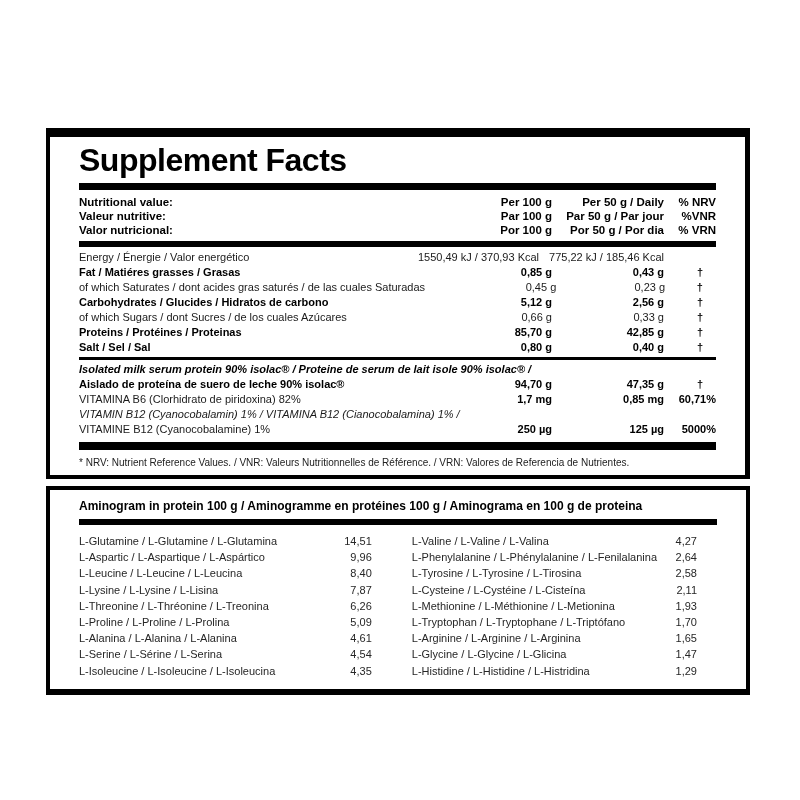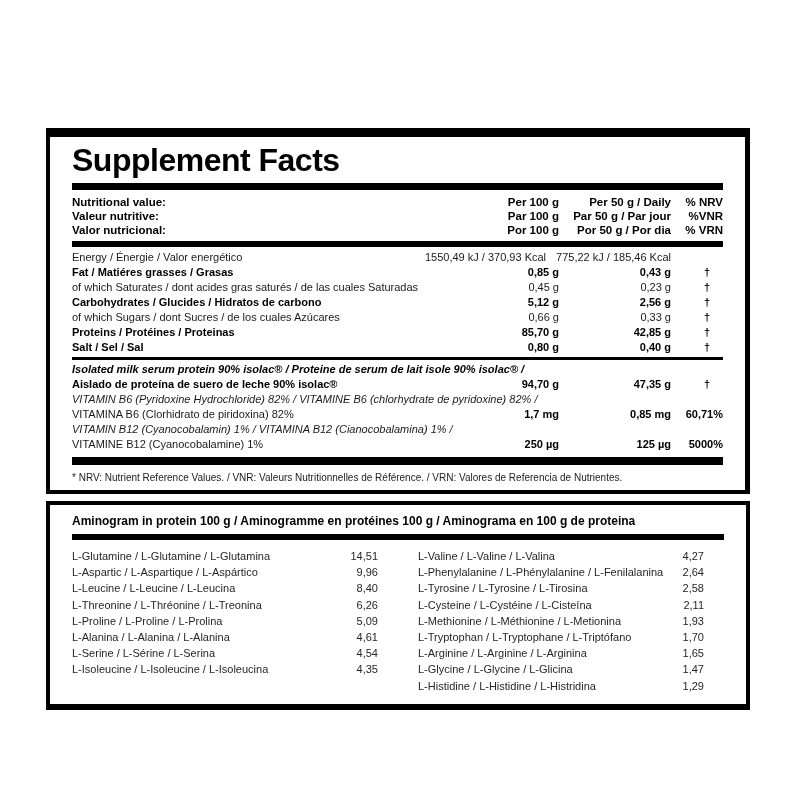--- a/index.html
+++ b/index.html
@@ -5,21 +5,21 @@
   html,body{margin:0;padding:0;}
   body{
     width:800px;height:800px;background:#ffffff;
     font-family:"Liberation Sans","DejaVu Sans",sans-serif;
     color:#1a1a1a;position:relative;overflow:hidden;
   }
   .page{position:absolute;left:46px;top:128px;width:704px;}
   .box{border:4px solid #000;background:#fff;box-sizing:border-box;}
   .box1{border-top-width:9px;border-right-width:5px;}
   .box2{margin-top:7px;border-bottom-width:6px;}
-  .inner{padding:0 22px;}
+  .inner{padding:0 29px;}
   .sf-title{font-size:32px;font-weight:bold;color:#000;letter-spacing:-0.5px;padding:5px 0 4px;}
   .bar{background:#000;}
   .bar7{height:7px;}
   .bar6{height:6px;}
   .bar3{height:3px;}
   .bar8{height:8px;margin-top:3px;}
   .hdr{padding:5px 0 4px;}
   .hrow{display:flex;font-weight:bold;font-size:11.5px;line-height:14px;color:#000;}
   .hlabel{flex:1;}
   .c1{width:135px;text-align:right;white-space:nowrap;}
@@ -126,21 +126,20 @@
       <div class="bar bar3"></div>
 
       <div class="supps">
         <div class="sline b">Isolated milk serum protein 90% isolac® / Proteine de serum de lait isole 90% isolac® /</div>
         <div class="srow">
           <div class="nname b">Aislado de proteína de suero de leche 90% isolac®</div>
           <div class="c1 b">94,70 g</div>
           <div class="c2 b">47,35 g</div>
           <div class="c3 b dag">†</div>
         </div>
-        <div class="sline">VITAMIN B6 (Pyridoxine Hydrochloride) 82% / VITAMINE B6 (chlorhydrate de pyridoxine) 82% /</div>
         <div class="srow">
           <div class="nname">VITAMINA B6 (Clorhidrato de piridoxina) 82%</div>
           <div class="c1 b">1,7 mg</div>
           <div class="c2 b">0,85 mg</div>
           <div class="c3 b">60,71%</div>
         </div>
         <div class="sline">VITAMIN B12 (Cyanocobalamin) 1% / VITAMINA B12 (Cianocobalamina) 1% /</div>
         <div class="srow">
           <div class="nname">VITAMINE B12 (Cyanocobalamine) 1%</div>
           <div class="c1 b">250 µg</div>
@@ -169,20 +168,24 @@
             </div>
           <div class="arow">
               <div class="aname">L-Aspartic / L-Aspartique / L-Aspártico</div>
               <div class="aval">9,96</div>
             </div>
           <div class="arow">
               <div class="aname">L-Leucine / L-Leucine / L-Leucina</div>
               <div class="aval">8,40</div>
             </div>
           <div class="arow">
+              <div class="aname">L-Lysine / L-Lysine / L-Lisina</div>
+              <div class="aval">7,87</div>
+            </div>
+          <div class="arow">
               <div class="aname">L-Threonine / L-Thréonine / L-Treonina</div>
               <div class="aval">6,26</div>
             </div>
           <div class="arow">
               <div class="aname">L-Proline / L-Proline / L-Prolina</div>
               <div class="aval">5,09</div>
             </div>
           <div class="arow">
               <div class="aname">L-Alanina / L-Alanina / L-Alanina</div>
               <div class="aval">4,61</div>

